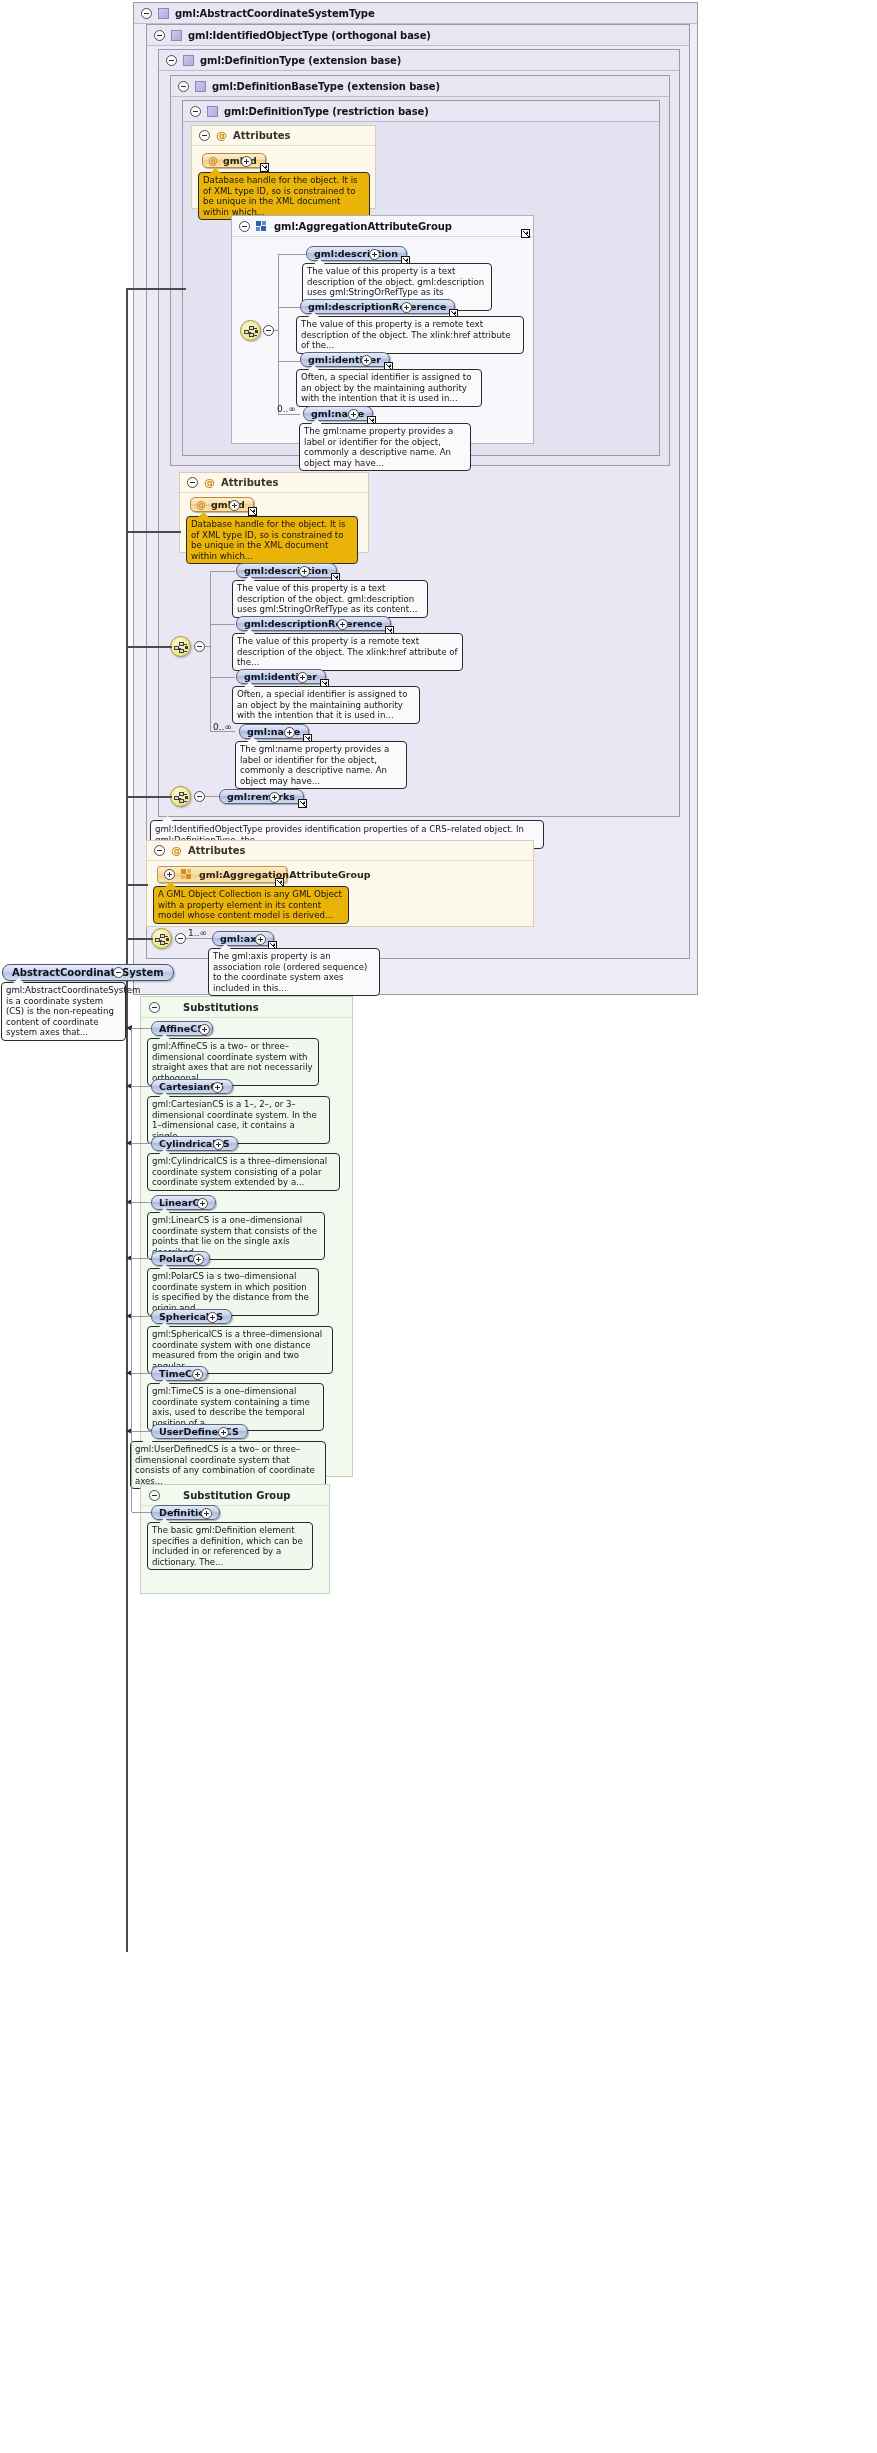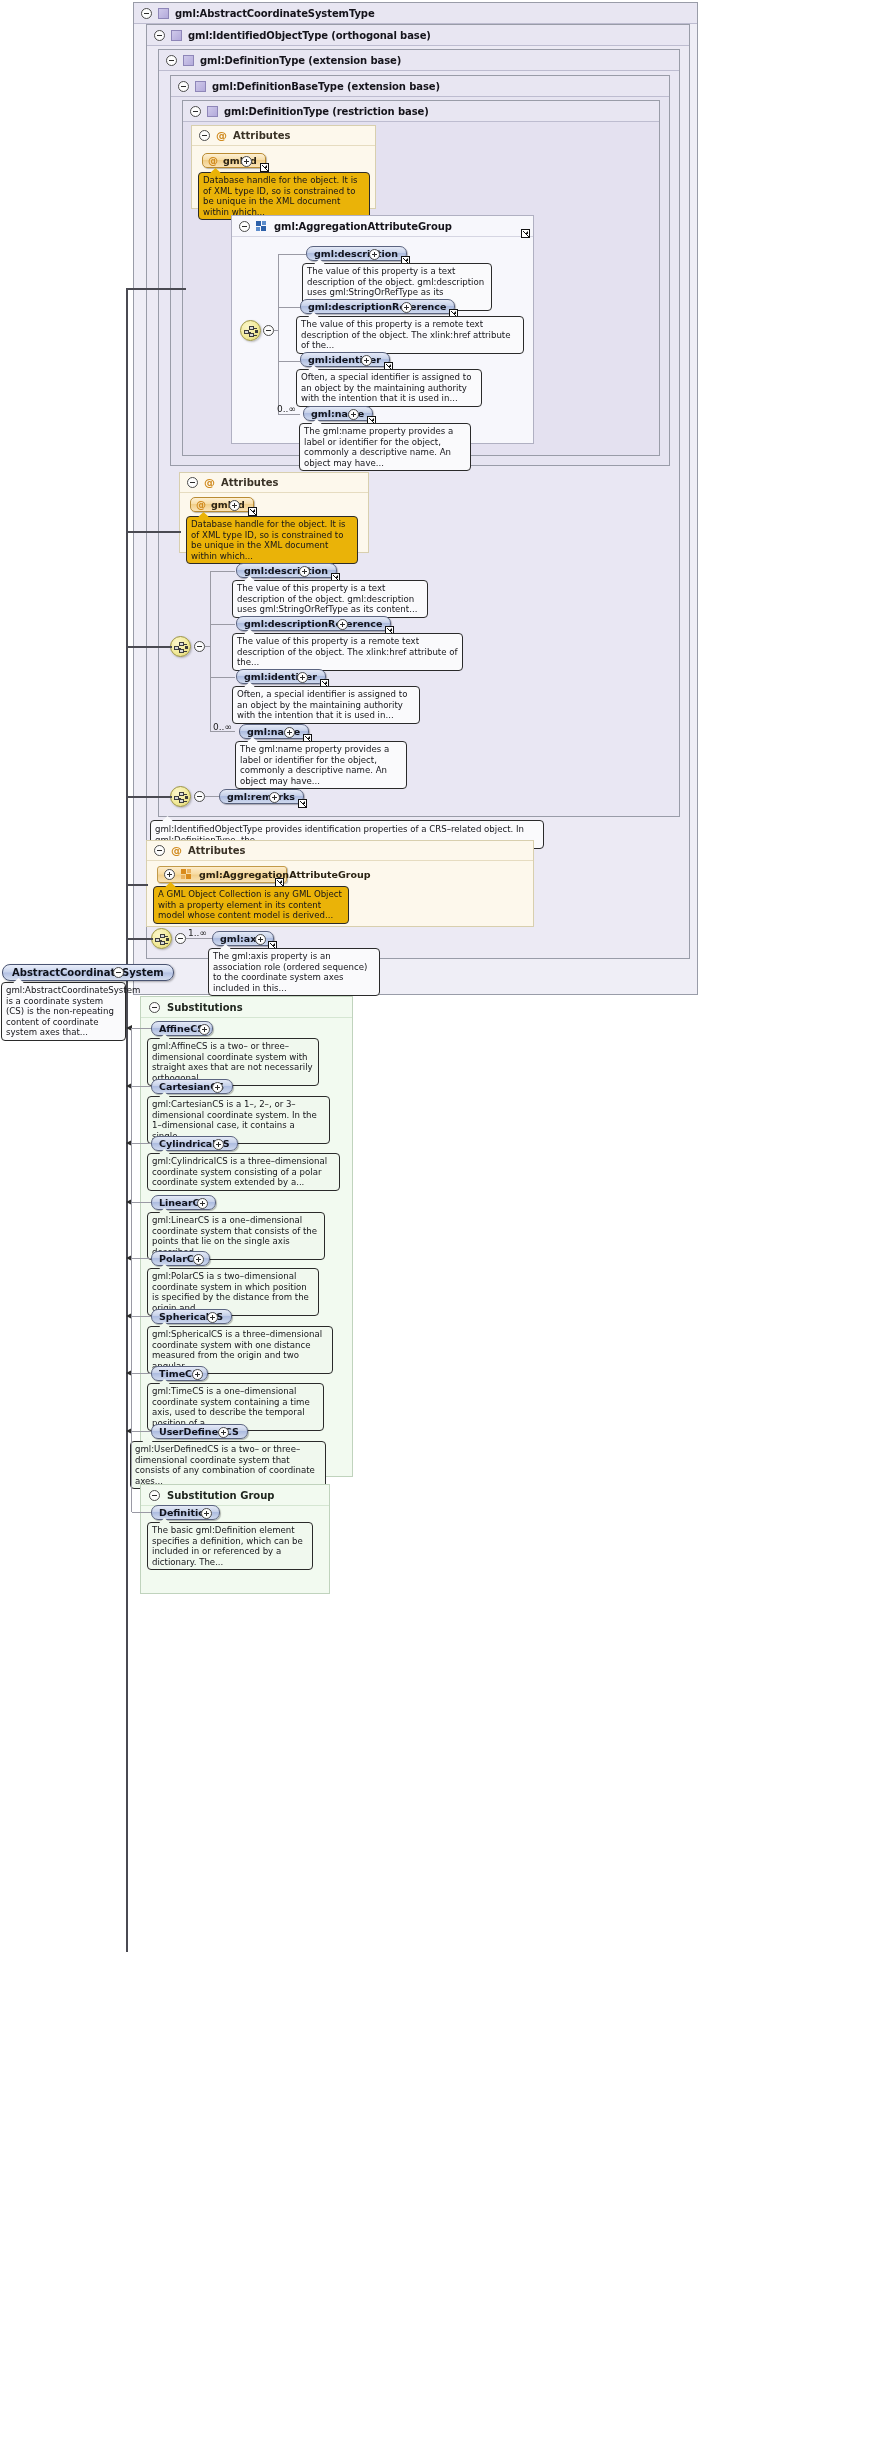--- a/index.html
+++ b/index.html
@@ -116,21 +116,21 @@
   }
 
   
   .greenpanel {
     position: absolute;
     border: 1px solid #c0d3bd;
     background: #f2faf0;
   }
   .greenpanel > .gp-head {
     height: 21px;
-    display: flex; align-items: center; gap: 7px;
+    display: flex; align-items: center; gap: 23px;
     padding-left: 8px;
     font-size: 10px; font-weight: 600;
     border-bottom: 1px solid #d5e6d2;
     color: #20261f;
   }
 
   
   .pill {
     position: absolute;
     height: 15px;

